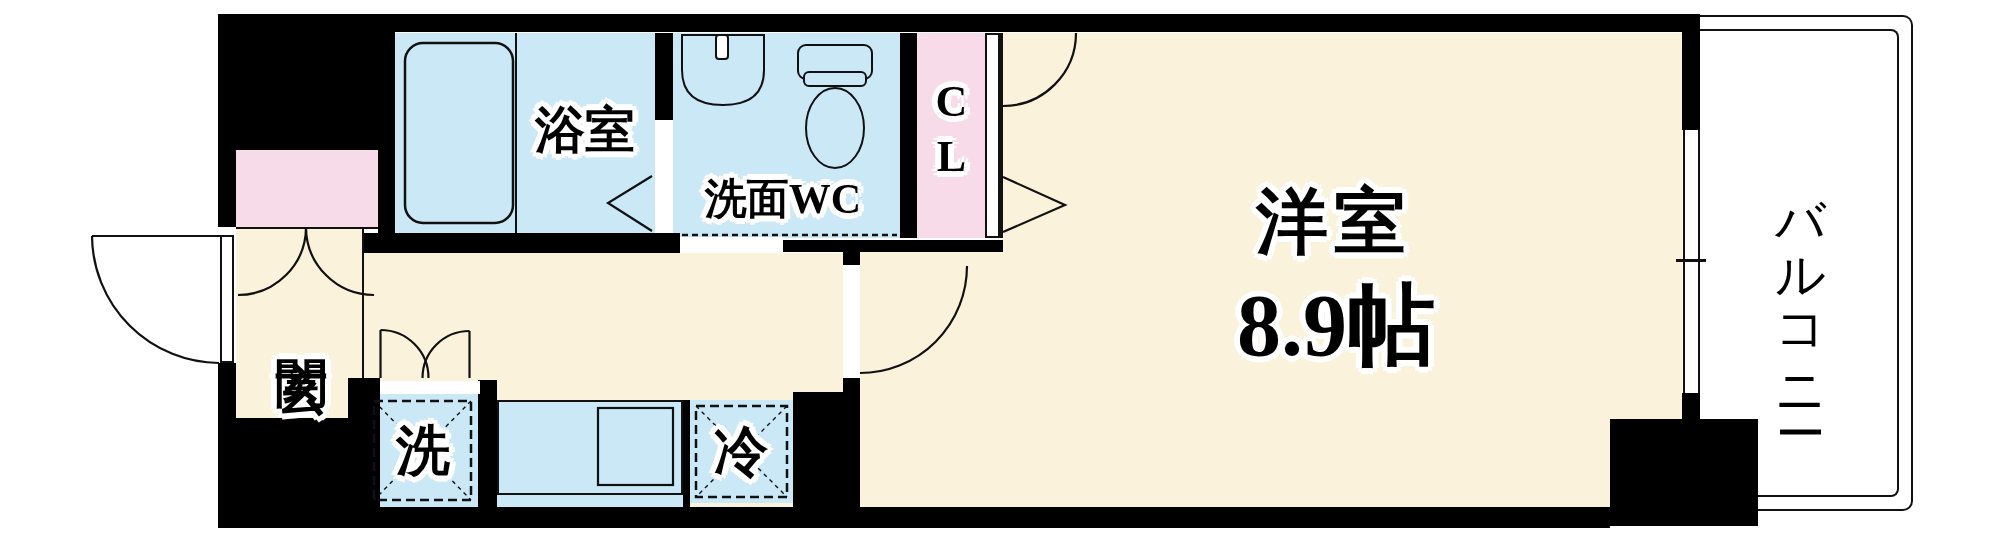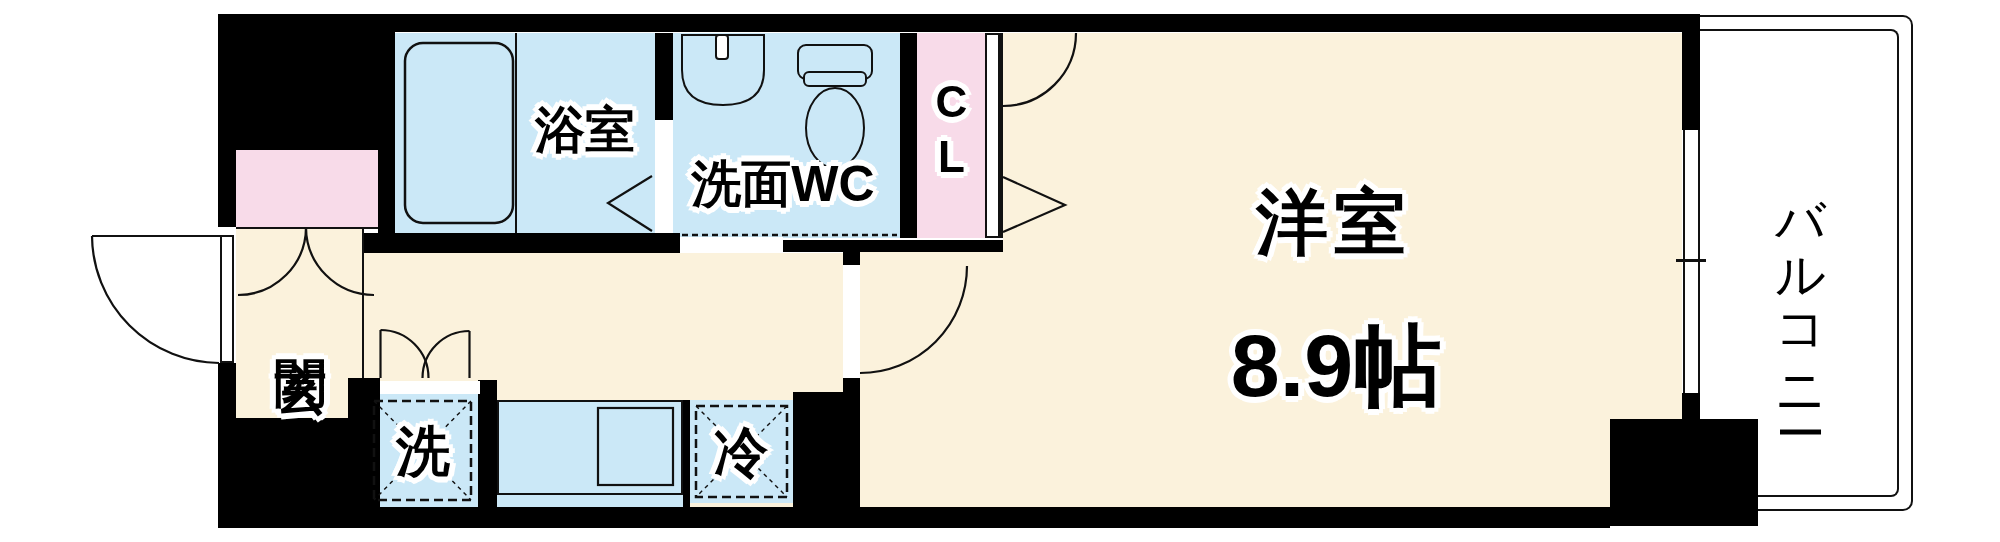--- a/index.html
+++ b/index.html
@@ -1,21 +1,21 @@
 <!DOCTYPE html>
 <html style="--wall: #000000; --floor: #FBF2DC; --wet: #CBE8F7; --pink: #F8DBE9; --line: #111111; --bg: #FFFFFF;"><head>
 <meta charset="utf-8">
 <style>
   :root{
     --wall:#000000; --floor:#FBF2DC; --wet:#CBE8F7; --pink:#F8DBE9;
     --line:#111111; --bg:#FFFFFF;
   }
   html,body{margin:0;padding:0;background:var(--bg);}
   #plan{position:relative;width:2000px;height:542px;background:var(--bg);overflow:hidden;
-        font-family:Liberation Sans, sans-serif;}
+        font-family:Liberation Serif, serif;}
   .wall{position:absolute;background:var(--wall);}
   .room{position:absolute;}
   .floor{background:var(--floor);}
   .wet{background:var(--wet);}
   .pink{background:var(--pink);}
   .white{position:absolute;background:#fff;}
   .blk{position:absolute;background:var(--line);}
   svg.overlay{position:absolute;left:0;top:0;width:2000px;height:542px;pointer-events:none;}
   .lbl{position:absolute;transform:translate(-50%,-50%);color:#000;font-weight:bold;
        white-space:nowrap;line-height:1.04;
@@ -108,22 +108,22 @@
     <g stroke="#111" fill="none">
       <rect x="374" y="401" width="97" height="99" stroke-width="2.5" stroke-dasharray="9 5"></rect>
       <path d="M 374 401 L 471 500 M 471 401 L 374 500" stroke-width="1.4" stroke-dasharray="4 4"></path>
       <rect x="696" y="406" width="91" height="91" stroke-width="2.5" stroke-dasharray="9 5"></rect>
       <path d="M 696 406 L 787 497 M 787 406 L 696 497" stroke-width="1.4" stroke-dasharray="4 4"></path>
     </g>
     <rect x="598" y="408" width="75" height="77" stroke="#111" stroke-width="2.2" fill="var(--wet)"></rect>
   </svg>
 
   <div class="lbl" style="left:585px;top:130px;font-size:50px;">浴室</div>
-  <div class="lbl" style="left:783px;top:184px;font-size:50px;">洗面WC</div>
+  <div class="lbl" style="left:783px;top:200px;font-size:42px;">洗面WC</div>
   <div class="lbl vert" style="left:951px;top:132px;font-size:44px;letter-spacing:6px;">CL</div>
   <div class="lbl vert" style="left:301px;top:318px;font-size:52px;">玄関</div>
   <div class="lbl" style="left:423px;top:451px;font-size:54px;">洗</div>
   <div class="lbl" style="left:741px;top:452px;font-size:54px;">冷</div>
   <div class="lbl" style="left:1334px;top:222px;font-size:72px;letter-spacing:6px;">洋室</div>
-  <div class="lbl" style="left:1336px;top:326px;font-size:88px;margin-top:40px;">8.9帖</div>
+  <div class="lbl" style="left:1336px;top:326px;font-size:88px;">8.9帖</div>
   <div class="lbl vert nohalo" style="left:1801px;top:288px;font-size:50px;letter-spacing:4px;">バルコニー</div>
 
 </div>
 
 </body></html>

